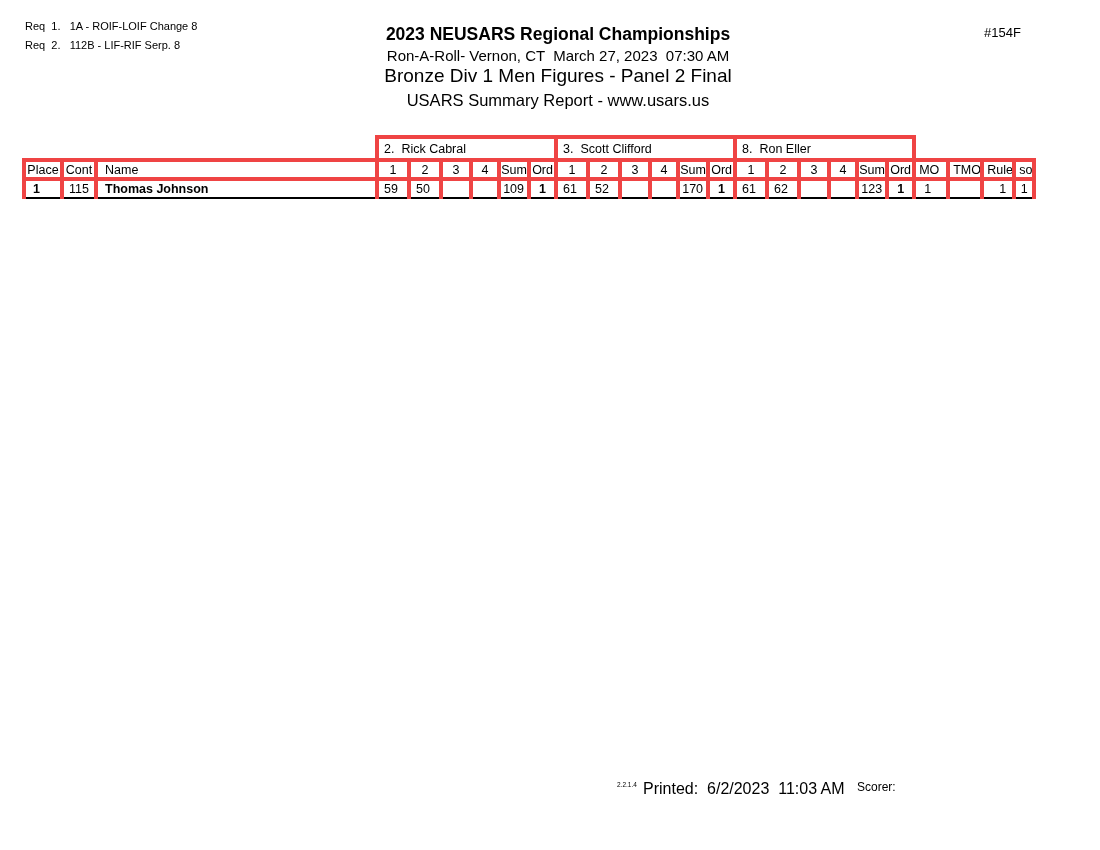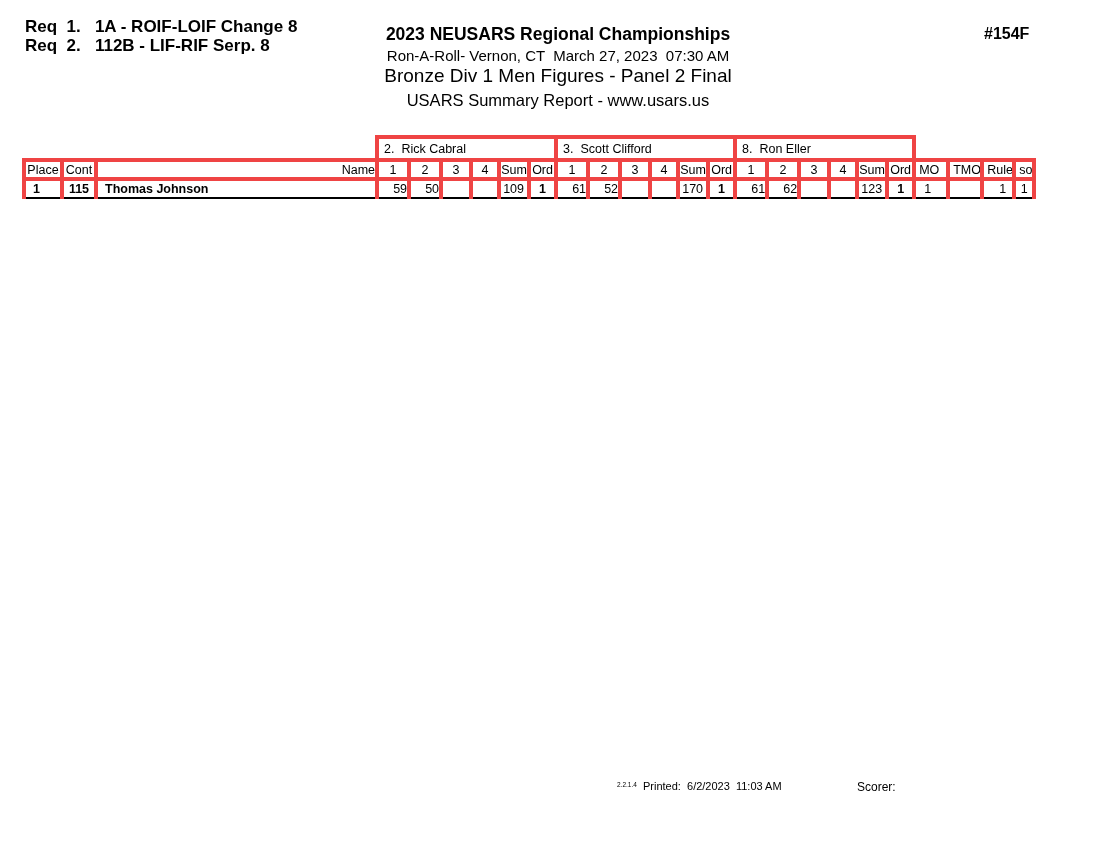--- a/index.html
+++ b/index.html
@@ -8,68 +8,68 @@
     width: 1100px; height: 850px;
     font-family: "Liberation Sans", sans-serif;
     color: #000;
     position: relative;
     overflow: hidden;
   }
   .page { position: absolute; inset: 0; background: #fff; }
 
   
   .req-block { position: absolute; left: 25px; top: 17px; }
-  .req-line { font-size: 17px; line-height: 19px; white-space: pre; font-weight: bold; }
+  .req-line { font-size: 11px; line-height: 19px; white-space: pre; }
 
   
   .hline { position: absolute; left: 8px; width: 100%; text-align: center; white-space: pre; }
   .title   { top: 24px; font-size: 17.5px; font-weight: bold; }
   .venue   { top: 47px; font-size: 15px; }
   .event   { top: 65px; font-size: 19px; font-weight: normal; }
   .summary { top: 91px; font-size: 16.5px; }
 
-  .report-num { position: absolute; left: 984px; top: 25px; font-size: 16px; font-weight: bold; }
+  .report-num { position: absolute; left: 984px; top: 25px; font-size: 13px; font-weight: normal; }
 
   
   table.results {
     position: absolute; left: 22px; top: 135px;
     border-collapse: collapse; table-layout: fixed;
     width: 1010px;
   }
   table.results td {
     border: 4px solid #ef4444;
     font-size: 12.5px;
     height: 19px;
     padding: 0;
     overflow: hidden;
     white-space: nowrap;
     vertical-align: middle;
   }
   tr.judges td { height: 23px; }
   tr.judges td.judge { text-align: left; padding-left: 5px; white-space: pre; }
   tr.judges td.spacer { border: none; }
   tr.cols td { border-bottom: 2px solid #000; text-align: center; }
-  tr.cols td.h-name { text-align: right; padding-left: 7px; }
+  tr.cols td.h-name { text-align: left; padding-left: 7px; }
   tr.cols td.h-extra { text-align: left; padding-left: 3px; }
   .b-ord { border-left: 3px solid #000 !important; border-right: 3px solid #000 !important; }
   tr.data td { border-bottom: 2px solid #000; }
   .d-place { font-weight: bold; text-align: left; padding-left: 7px !important; }
-  .d-cont  { font-weight: bold; text-align: center; }
+  .d-cont  { font-weight: normal; text-align: center; }
   .d-name  { font-weight: bold; text-align: left; padding-left: 7px !important; }
-  .d-score { text-align: right; padding-left: 5px !important; }
+  .d-score { text-align: left; padding-left: 5px !important; }
   .d-sum   { text-align: right; padding-right: 3px !important; }
   .d-ord   { font-weight: bold; text-align: center; }
   .d-mo    { text-align: left; padding-left: 8px !important; }
   .d-tmo   { }
   .d-rule  { text-align: right; padding-right: 6px !important; }
   .d-so    { text-align: center; }
 
   
   .footer-version { position: absolute; left: 617px; top: 781px; font-size: 6.5px; }
-  .footer-printed { position: absolute; left: 643px; top: 780px; font-size: 11px; white-space: pre; }
+  .footer-printed { position: absolute; left: 643px; top: 780px; font-size: 16px; white-space: pre; }
   .footer-scorer  { position: absolute; left: 857px; top: 780px; font-size: 12px; }
 </style>
 </head>
 <body>
 
 <div class="page">
 
   <div class="req-block">
     <div class="req-line">Req  1.   1A - ROIF-LOIF Change 8</div>
     <div class="req-line">Req  2.   112B - LIF-RIF Serp. 8</div>

